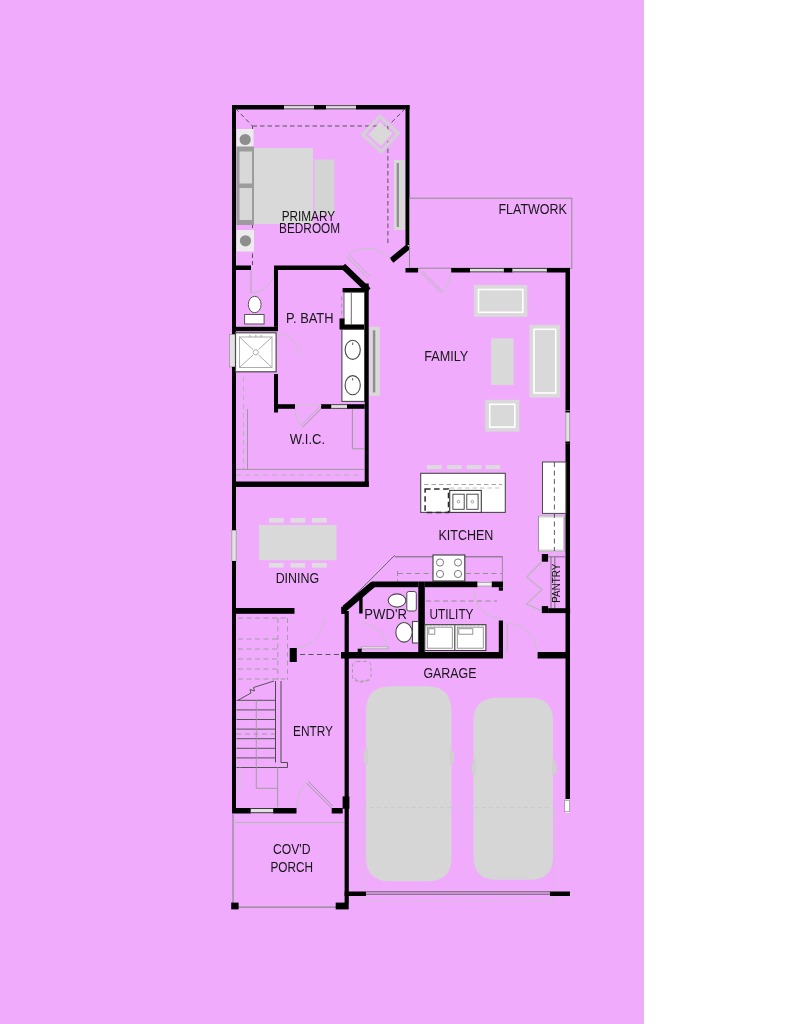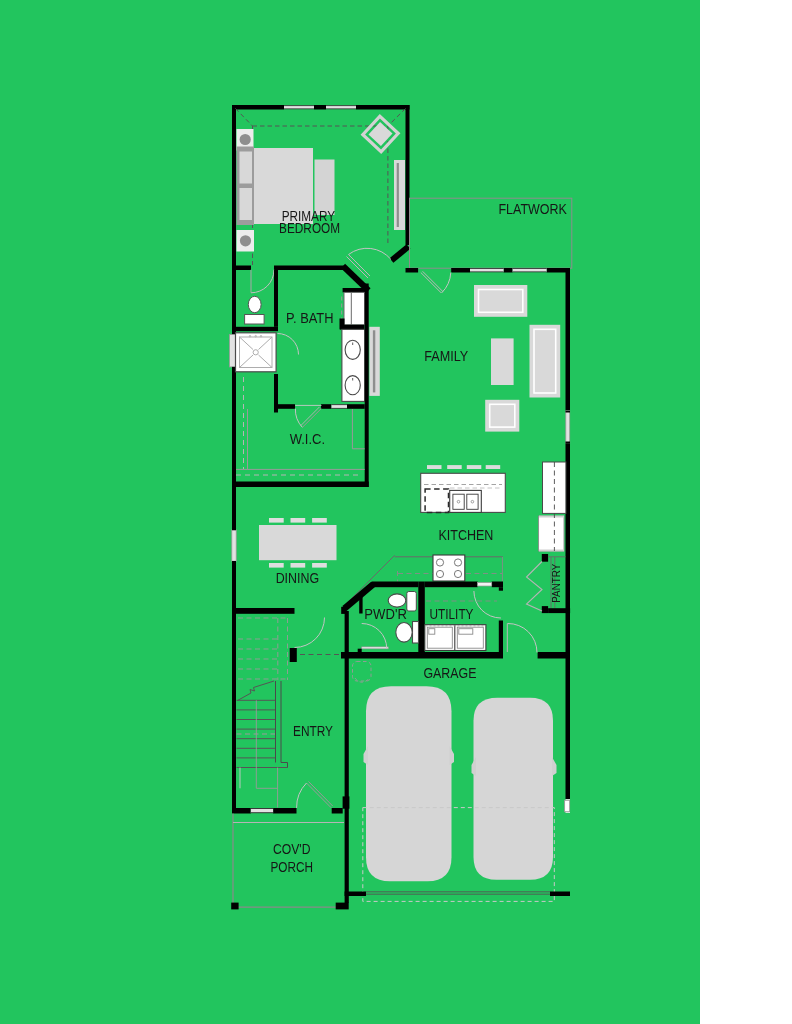--- a/index.html
+++ b/index.html
@@ -1,16 +1,16 @@
 <!DOCTYPE html>
 <html><head>
 <meta charset="utf-8">
 <style>
   html,body{margin:0;padding:0;background:#fff;}
-  .page{width:700px;height:1024px;position:relative;background:#22c55e;overflow:hidden;}
+  .page{width:644px;height:1024px;position:relative;background:#f0abfc;overflow:hidden;}
   text{font-family:"Liberation Sans",sans-serif;fill:#161616;}
 </style>
 </head>
 <body>
 <div class="page">
 <svg width="792" height="1024" viewBox="0 0 792 1024" xmlns="http://www.w3.org/2000/svg">
 
 <g>
 
 <g>

